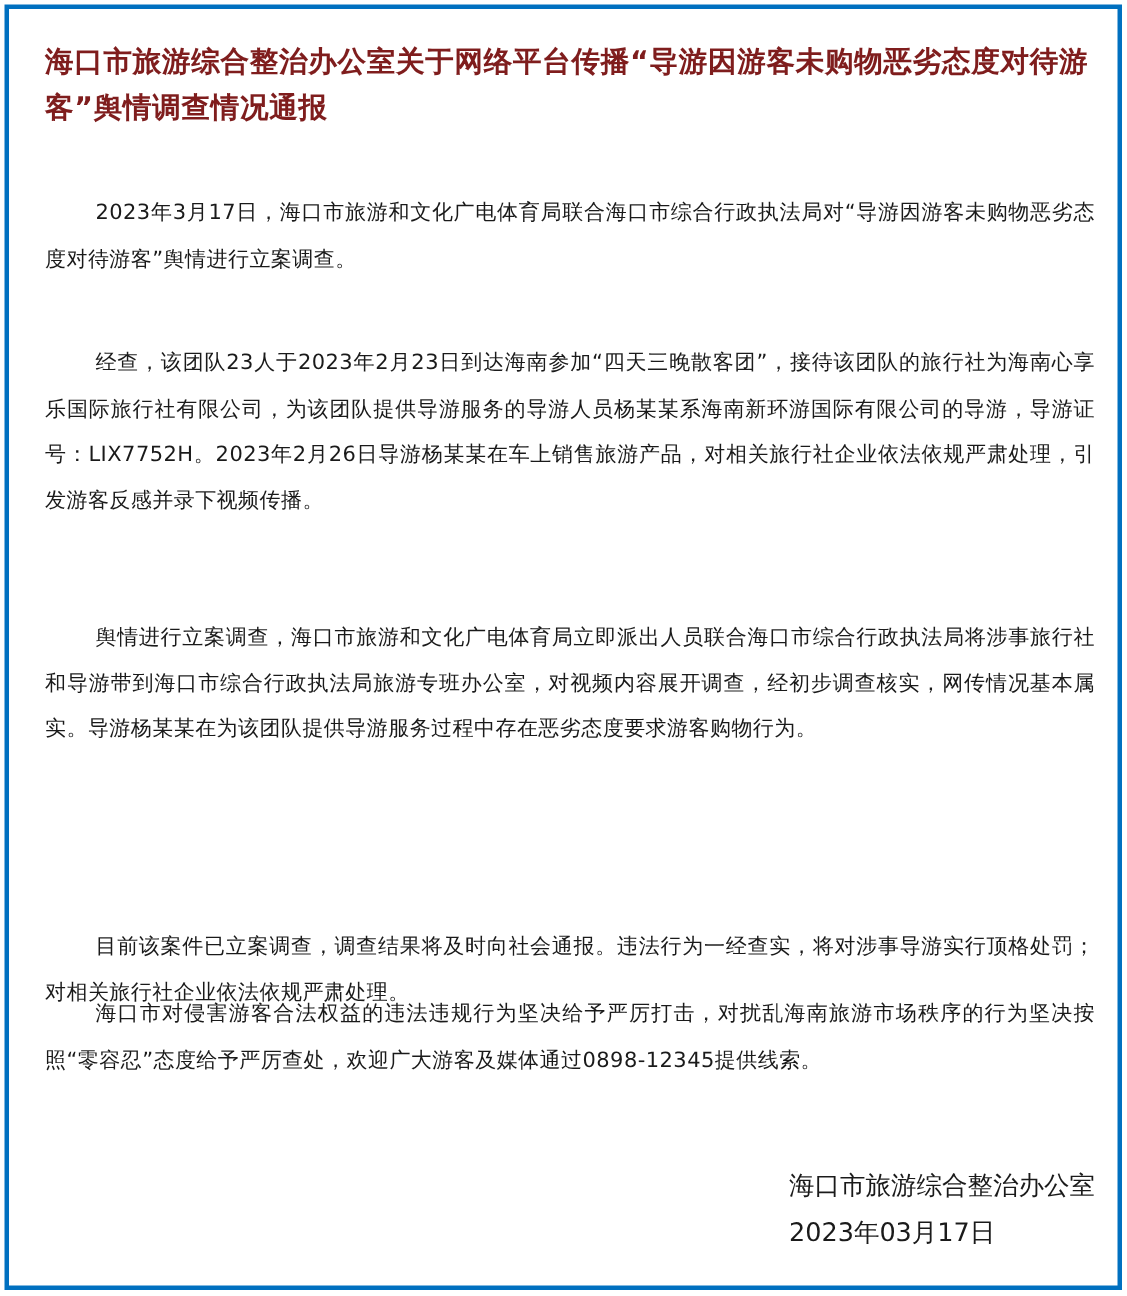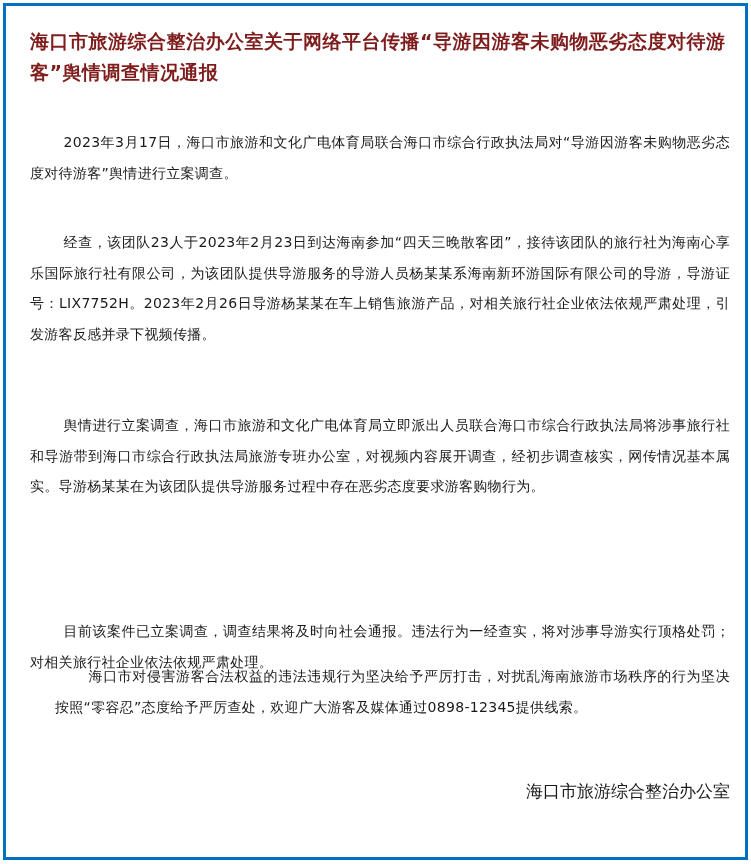--- a/index.html
+++ b/index.html
@@ -15,33 +15,34 @@
     margin: 0; letter-spacing: 0.5px;
   }
   .para {
     color: #1a1a1a; font-size: 14px; line-height: 30.5px; margin: 0;
     text-indent: 2.4em; text-align: justify; letter-spacing: 0.3px;
   }
   .p1 { position: absolute; top: 101px; }
   .p2 { position: absolute; top: 201px; }
   .p3 { position: absolute; top: 384px; }
   .p4 { position: absolute; top: 542px; margin-top: 48px; }
-  .p5 { position: absolute; top: 635px; margin-left: 25px; }
+  .p5 { position: absolute; top: 635px; }
   .sign { position: absolute; top: 750px; right: 0; 
           color: #1a1a1a; font-size: 17px; line-height: 30.5px; }
   .sign div { margin: 0; }
 </style>
 </head>
 <body>
 
 <div class="frame">
   <div class="content">
     <h1 class="title">海口市旅游综合整治办公室关于网络平台传播“导游因游客未购物恶劣态度对待游客”舆情调查情况通报</h1>
     <p class="para p1">2023年3月17日，海口市旅游和文化广电体育局联合海口市综合行政执法局对“导游因游客未购物恶劣态度对待游客”舆情进行立案调查。</p>
     <p class="para p2">经查，该团队23人于2023年2月23日到达海南参加“四天三晚散客团”，接待该团队的旅行社为海南心享乐国际旅行社有限公司，为该团队提供导游服务的导游人员杨某某系海南新环游国际有限公司的导游，导游证号：LIX7752H。2023年2月26日导游杨某某在车上销售旅游产品，对相关旅行社企业依法依规严肃处理，引发游客反感并录下视频传播。</p>
     <p class="para p3">舆情进行立案调查，海口市旅游和文化广电体育局立即派出人员联合海口市综合行政执法局将涉事旅行社和导游带到海口市综合行政执法局旅游专班办公室，对视频内容展开调查，经初步调查核实，网传情况基本属实。导游杨某某在为该团队提供导游服务过程中存在恶劣态度要求游客购物行为。</p>
     <p class="para p4">目前该案件已立案调查，调查结果将及时向社会通报。违法行为一经查实，将对涉事导游实行顶格处罚；对相关旅行社企业依法依规严肃处理。</p>
     <p class="para p5">海口市对侵害游客合法权益的违法违规行为坚决给予严厉打击，对扰乱海南旅游市场秩序的行为坚决按照“零容忍”态度给予严厉查处，欢迎广大游客及媒体通过0898-12345提供线索。</p>
     <div class="sign">
       <div>海口市旅游综合整治办公室</div>
+      <div>2023年03月17日</div>
     </div>
   </div>
 </div>
 
 </body></html>

